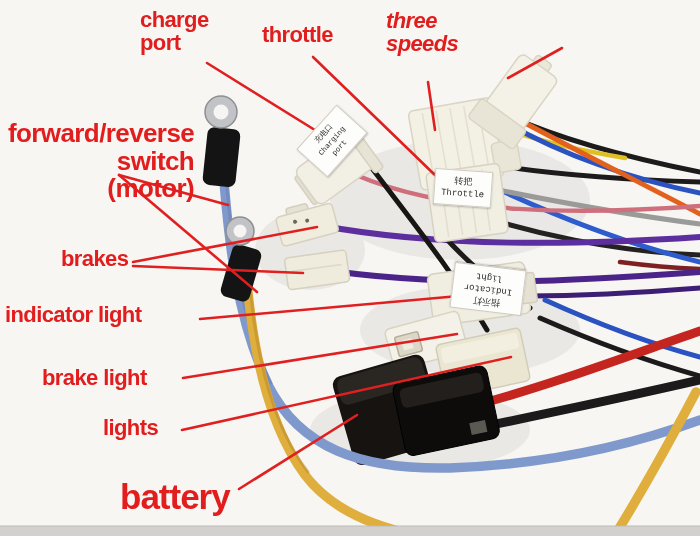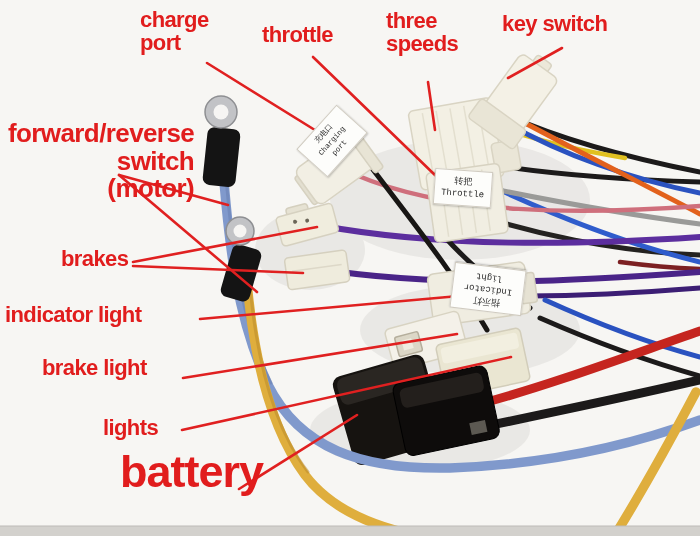--- a/index.html
+++ b/index.html
@@ -4,28 +4,28 @@
 <style>
   html,body{margin:0;padding:0;}
   body{width:700px;height:536px;overflow:hidden;background:#f7f6f3;position:relative;
        font-family:"Liberation Sans",sans-serif;}
   #stage{position:absolute;left:0;top:0;width:700px;height:536px;}
   svg{position:absolute;left:0;top:0;}
   .lbl{position:absolute;color:#e11d1d;font-weight:bold;font-size:22px;line-height:1.06;
        letter-spacing:-0.6px;white-space:pre-line;z-index:5;}
   .lbl-charge{left:140px;top:8px;}
   .lbl-throttle{left:262px;top:23px;}
-  .lbl-three{left:386px;top:9px;}
+  .lbl-three{left:386px;top:9px;font-style:italic;}
   .lbl-key{left:502px;top:12px;}
   .lbl-fwd{left:8px;top:120px;font-size:26px;text-align:right;}
   .lbl-brakes{left:50px;top:247px;margin-left:11px;}
   .lbl-indicator{left:5px;top:303px;}
-  .lbl-brakelight{left:42px;top:356px;}
+  .lbl-brakelight{left:42px;top:366px;}
   .lbl-lights{left:103px;top:416px;}
-  .lbl-battery{left:120px;top:448px;font-size:45px;letter-spacing:-1px;}
+  .lbl-battery{left:120px;top:478px;font-size:35px;letter-spacing:-1px;}
   .sticker{position:absolute;background:#fdfdfb;border:1px solid #d0cbc0;
        box-shadow:0 1px 2px rgba(0,0,0,.25);color:#2a2a2a;text-align:center;
        white-space:pre-line;z-index:4;display:flex;align-items:center;justify-content:center;
        font-family:"Liberation Mono","DejaVu Sans Mono",monospace;}
   .sticker-throttle{left:434px;top:170px;width:56px;height:34px;font-size:9px;line-height:1.35;
        transform:rotate(4deg);}
   .sticker-charge{left:302px;top:120px;width:58px;height:40px;font-size:7.5px;line-height:1.4;
        transform:rotate(-48deg);}
   .sticker-indicator{left:452px;top:266px;width:70px;height:44px;font-size:9px;line-height:1.35;
        transform:rotate(187deg);}
@@ -175,21 +175,20 @@
 <div class="sticker sticker-throttle">转把
 Throttle</div>
 <div class="sticker sticker-indicator">指示灯
 Indicator light</div>
 
 <div class="lbl lbl-charge">charge
 port</div>
 <div class="lbl lbl-throttle">throttle</div>
 <div class="lbl lbl-three">three
 speeds</div>
-<div class="lbl lbl-key">key switch</div>
 <div class="lbl lbl-fwd">forward/reverse
 switch
 (motor)</div>
 <div class="lbl lbl-brakes">brakes</div>
 <div class="lbl lbl-indicator">indicator light</div>
 <div class="lbl lbl-brakelight">brake light</div>
 <div class="lbl lbl-lights">lights</div>
 <div class="lbl lbl-battery">battery</div>
 
 </div>

